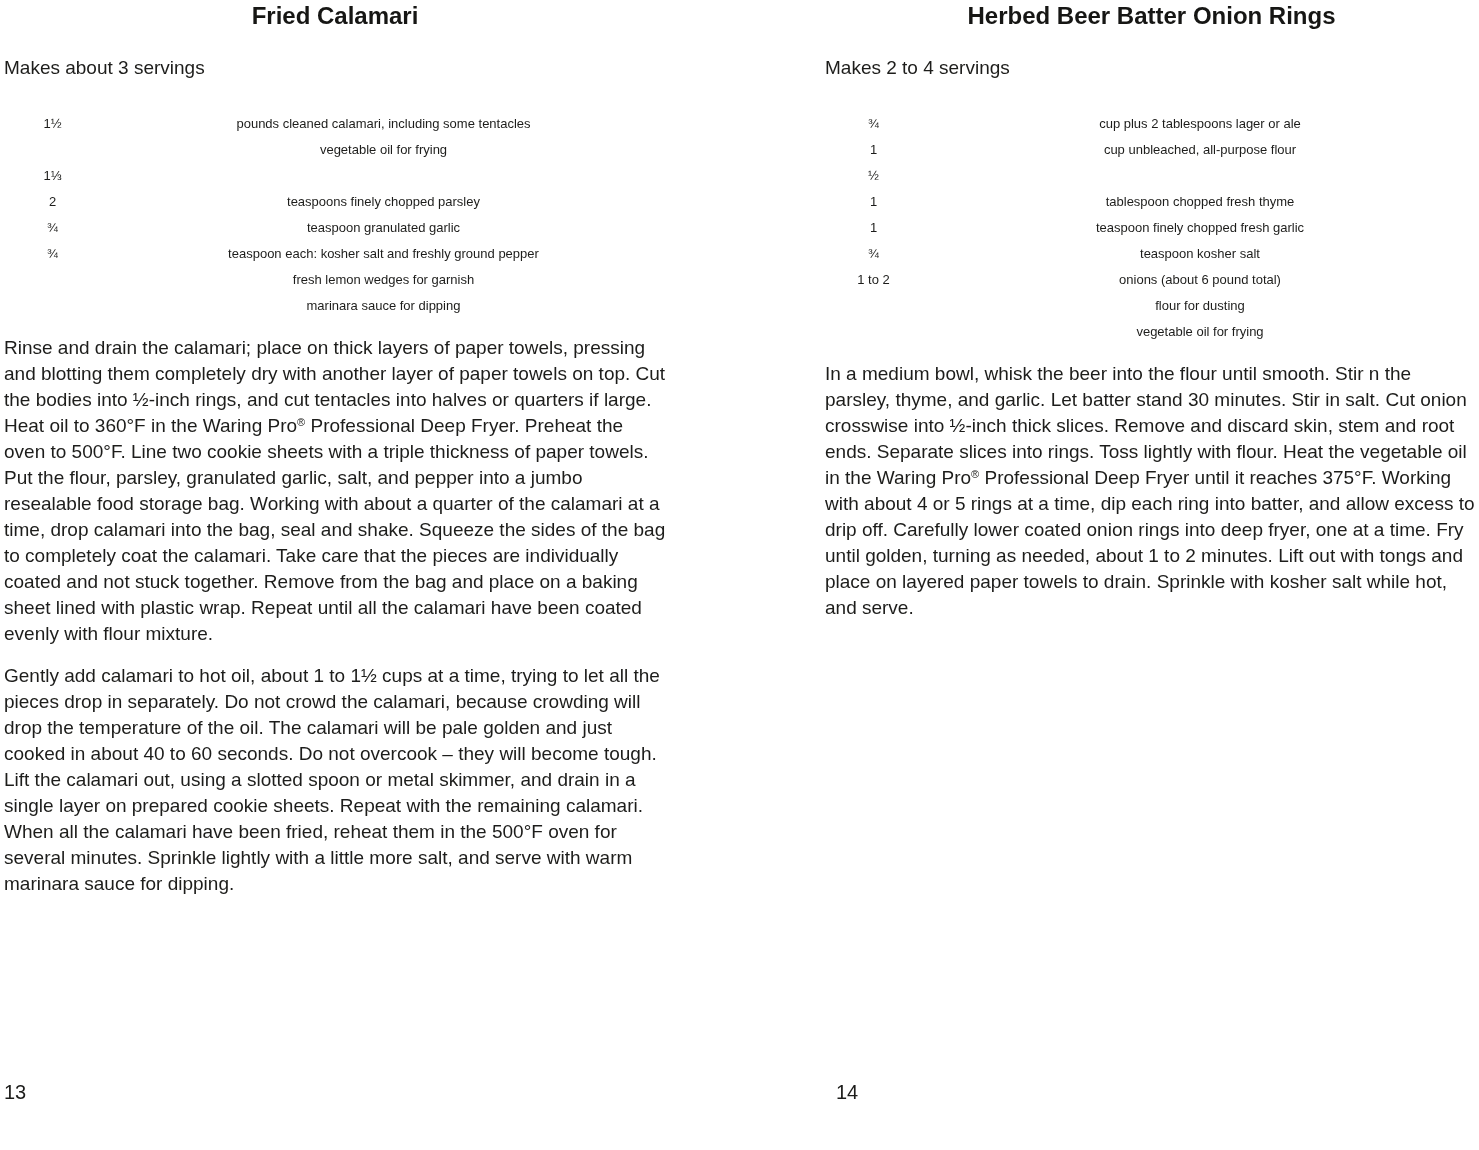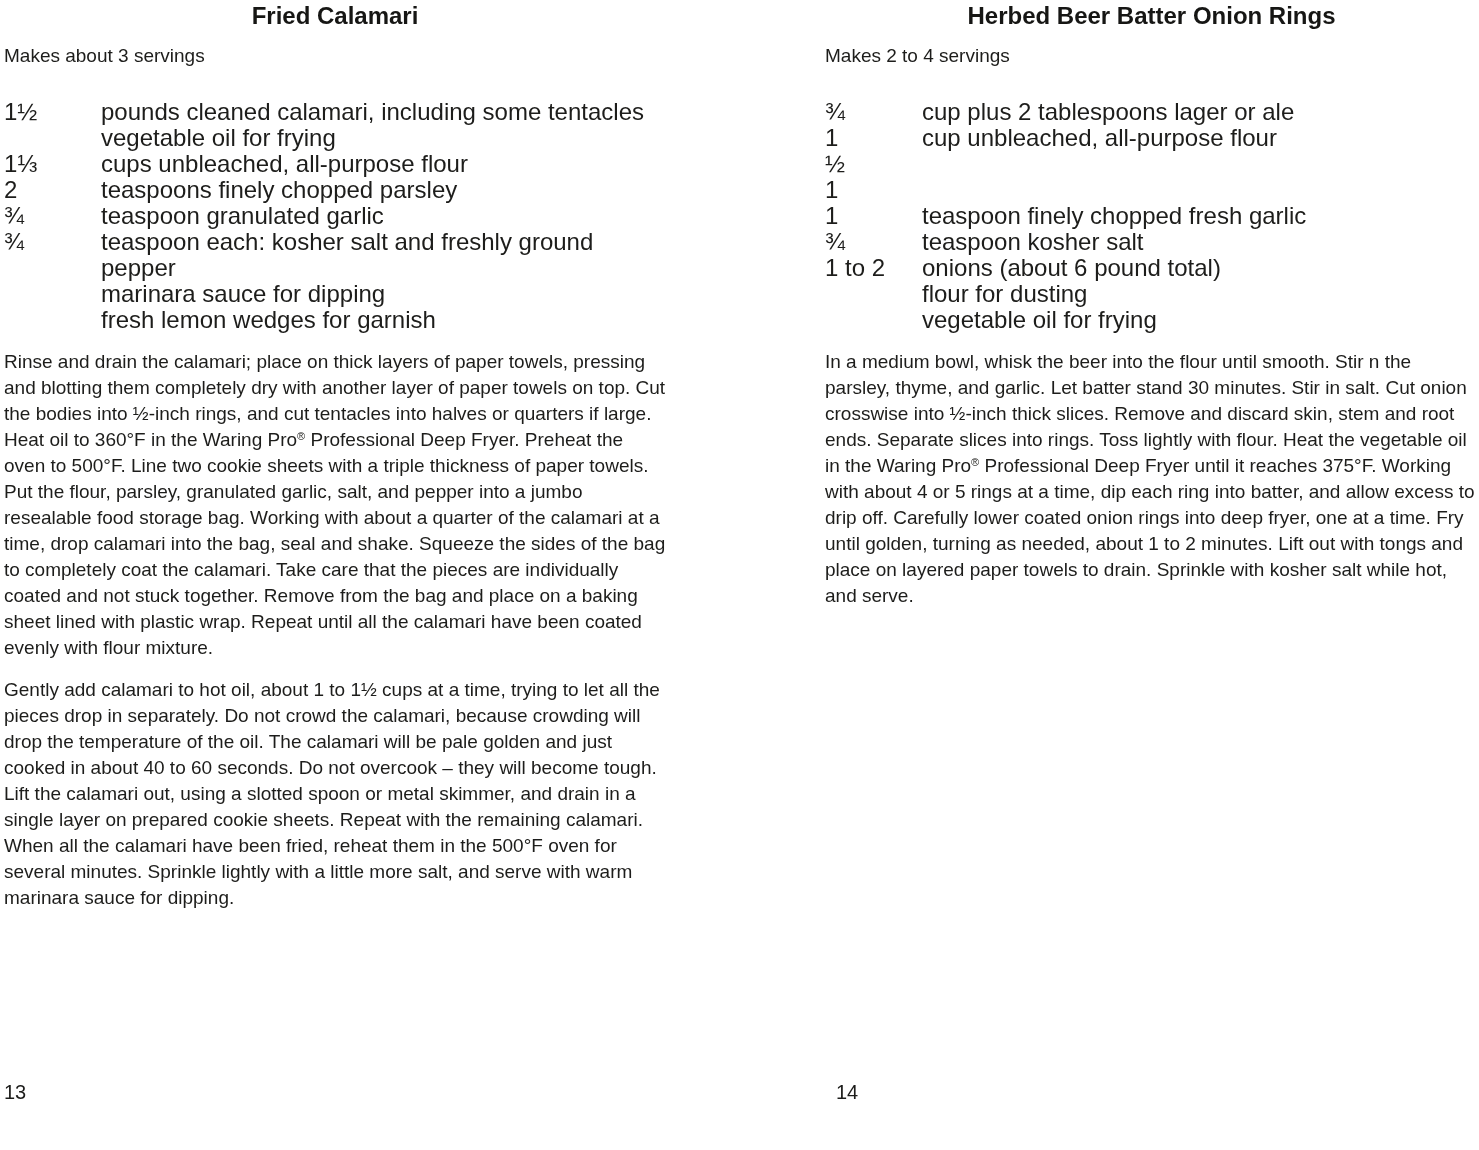--- a/index.html
+++ b/index.html
@@ -40,32 +40,33 @@
 
   .recipe-title {
     margin: 0;
     font-size: 24px;
     line-height: 30px;
     font-weight: bold;
     text-align: center;
     color: #161614;
   }
   .servings {
-    margin: 12px 0 0 0;
+    margin: 24px 0 0 0;
     font-size: 19px;
     line-height: 26px;
   }
   .ingredients {
     margin-top: 30px;
   }
   .ing-row {
     display: grid;
     grid-template-columns: 97px 1fr;
-    font-size: 24px;
+    font-size: 13px;
     line-height: 26px;
+    text-align: center;
   }
   .ing-row .amt { white-space: nowrap; }
   .body-text {
     margin: 16px 0 0 0;
     font-size: 19px;
     line-height: 26px;
   }
   .body-text sup.reg {
     font-size: 11px;
     line-height: 0;
@@ -95,41 +96,40 @@
         <div class="ing-row">
           <span class="amt">1½</span>
           <span class="item">pounds cleaned calamari, including some tentacles</span>
         </div>
         <div class="ing-row">
           <span class="amt"></span>
           <span class="item">vegetable oil for frying</span>
         </div>
         <div class="ing-row">
           <span class="amt">1⅓</span>
-          <span class="item">cups unbleached, all-purpose flour</span>
         </div>
         <div class="ing-row">
           <span class="amt">2</span>
           <span class="item">teaspoons finely chopped parsley</span>
         </div>
         <div class="ing-row">
           <span class="amt">¾</span>
           <span class="item">teaspoon granulated garlic</span>
         </div>
         <div class="ing-row">
           <span class="amt">¾</span>
           <span class="item">teaspoon each: kosher salt and freshly ground pepper</span>
         </div>
         <div class="ing-row">
           <span class="amt"></span>
-          <span class="item">marinara sauce for dipping</span>
+          <span class="item">fresh lemon wedges for garnish</span>
         </div>
         <div class="ing-row">
           <span class="amt"></span>
-          <span class="item">fresh lemon wedges for garnish</span>
+          <span class="item">marinara sauce for dipping</span>
         </div>
       </div>
 
       <p class="body-text fmt-reg">Rinse and drain the calamari; place on thick layers of paper towels, pressing and blotting them completely dry with another layer of paper towels on top. Cut the bodies into ½-inch rings, and cut tentacles into halves or quarters if large. Heat oil to 360°F in the Waring Pro<sup class="reg">®</sup> Professional Deep Fryer. Preheat the oven to 500°F. Line two cookie sheets with a triple thickness of paper towels. Put the flour, parsley, granulated garlic, salt, and pepper into a jumbo resealable food storage bag. Working with about a quarter of the calamari at a time, drop calamari into the bag, seal and shake. Squeeze the sides of the bag to completely coat the calamari. Take care that the pieces are individually coated and not stuck together. Remove from the bag and place on a baking sheet lined with plastic wrap. Repeat until all the calamari have been coated evenly with flour mixture.</p>
       <p class="body-text fmt-reg">Gently add calamari to hot oil, about 1 to 1½ cups at a time, trying to let all the pieces drop in separately. Do not crowd the calamari, because crowding will drop the temperature of the oil. The calamari will be pale golden and just cooked in about 40 to 60 seconds. Do not overcook – they will become tough. Lift the calamari out, using a slotted spoon or metal skimmer, and drain in a single layer on prepared cookie sheets. Repeat with the remaining calamari. When all the calamari have been fried, reheat them in the 500°F oven for several minutes. Sprinkle lightly with a little more salt, and serve with warm marinara sauce for dipping.</p>
     </div>
     <div class="page-number">13</div>
   </section>
 
   <section class="page page-right">
@@ -144,20 +144,21 @@
         </div>
         <div class="ing-row">
           <span class="amt">1</span>
           <span class="item">cup unbleached, all-purpose flour</span>
         </div>
         <div class="ing-row">
           <span class="amt">½</span>
         </div>
         <div class="ing-row">
           <span class="amt">1</span>
+          <span class="item">tablespoon chopped fresh thyme</span>
         </div>
         <div class="ing-row">
           <span class="amt">1</span>
           <span class="item">teaspoon finely chopped fresh garlic</span>
         </div>
         <div class="ing-row">
           <span class="amt">¾</span>
           <span class="item">teaspoon kosher salt</span>
         </div>
         <div class="ing-row">

